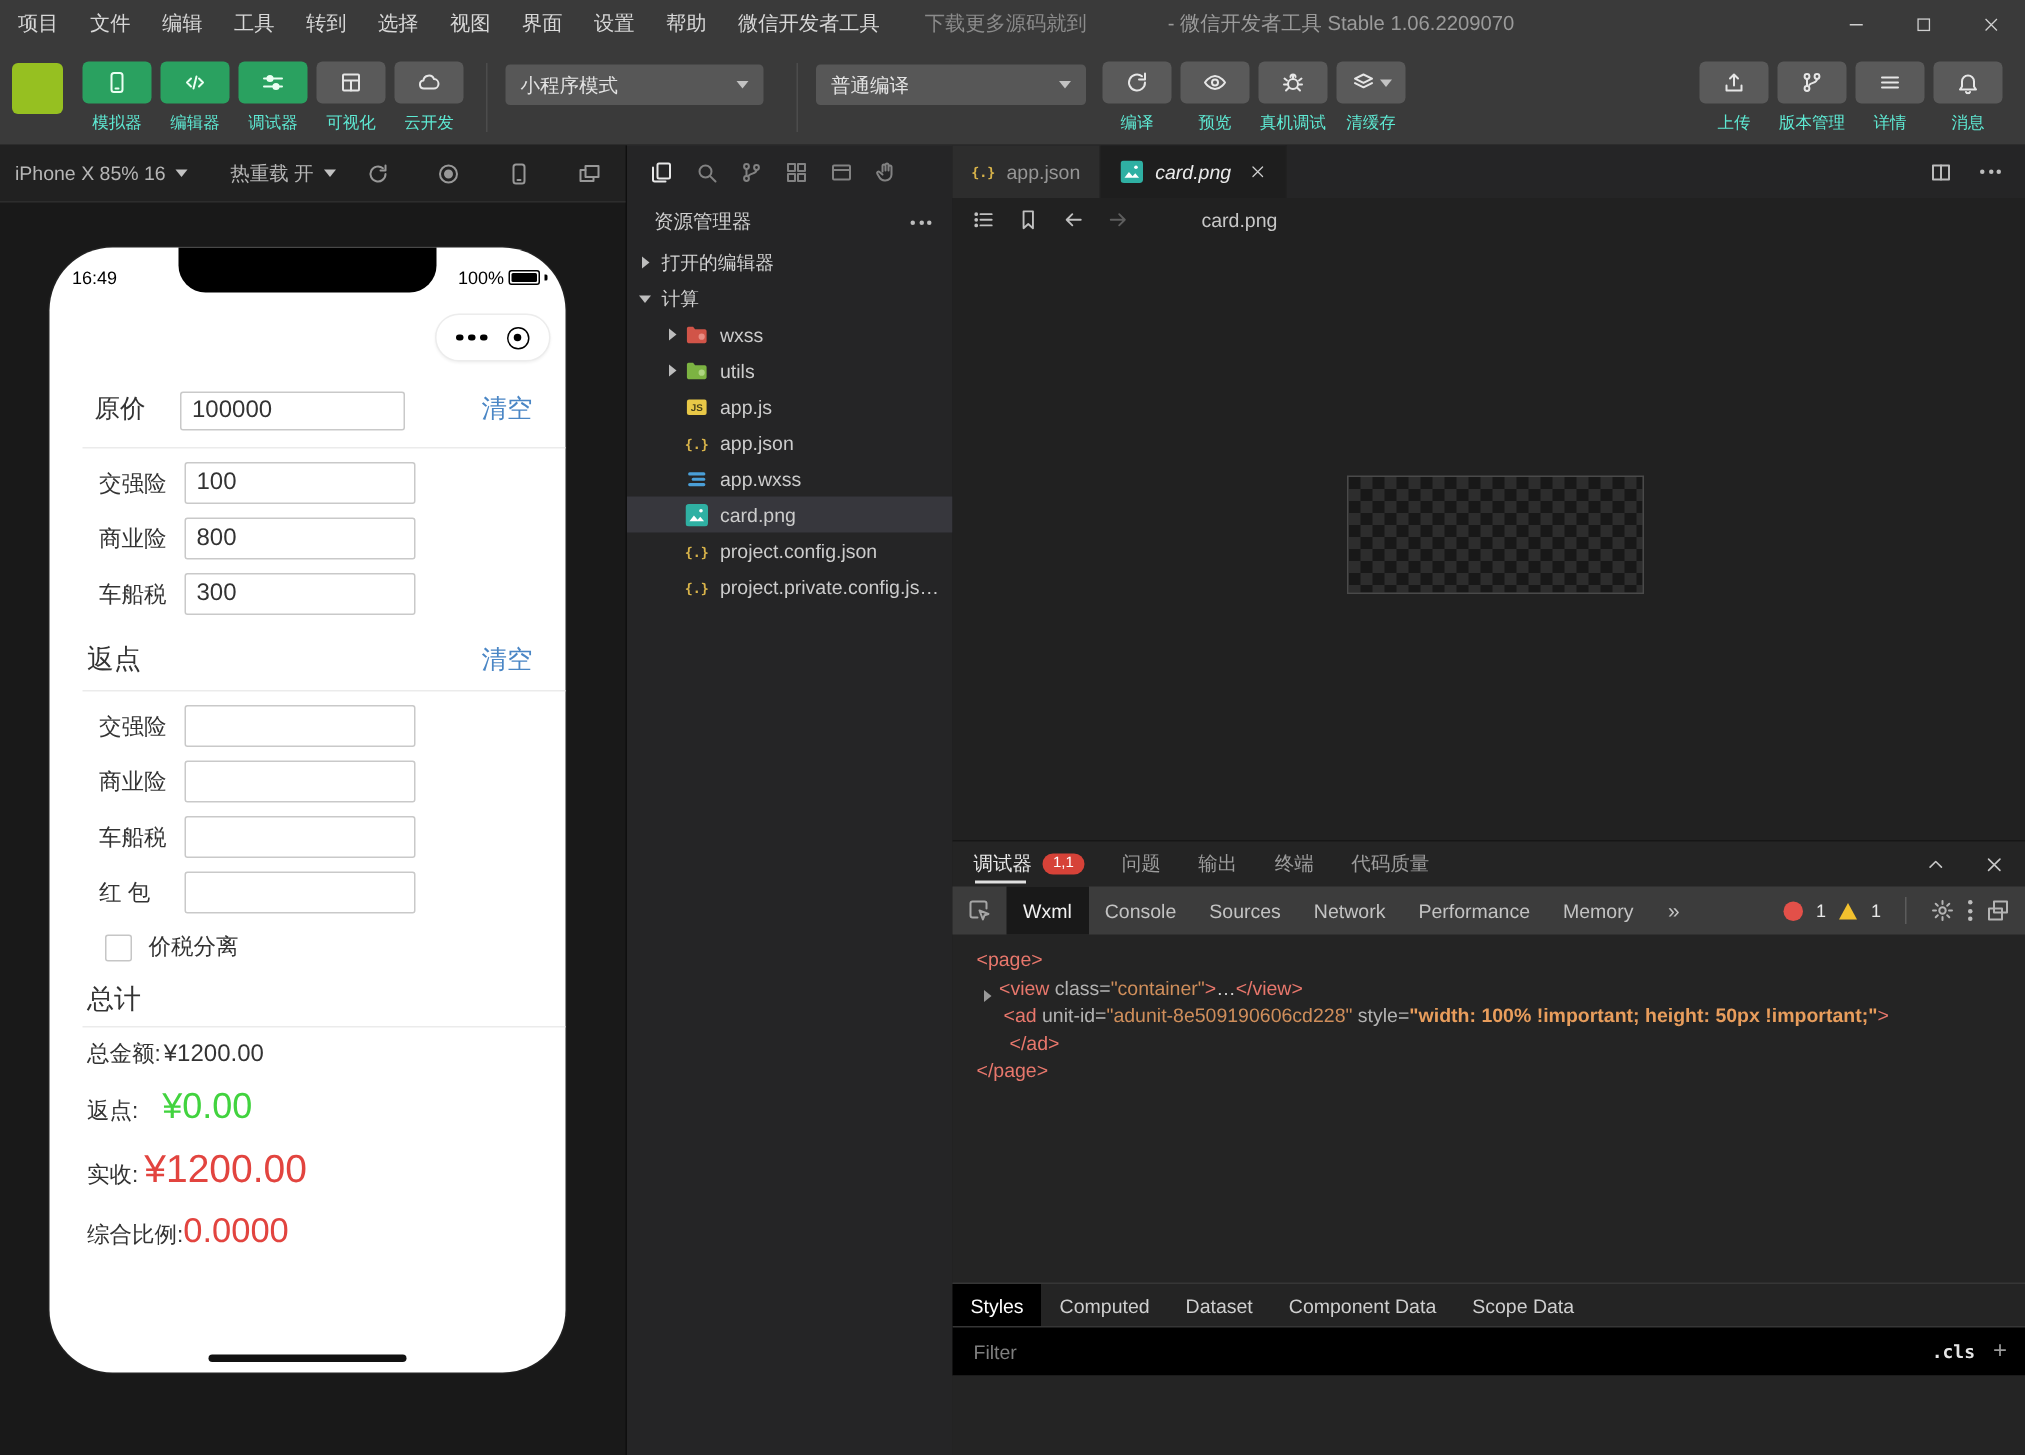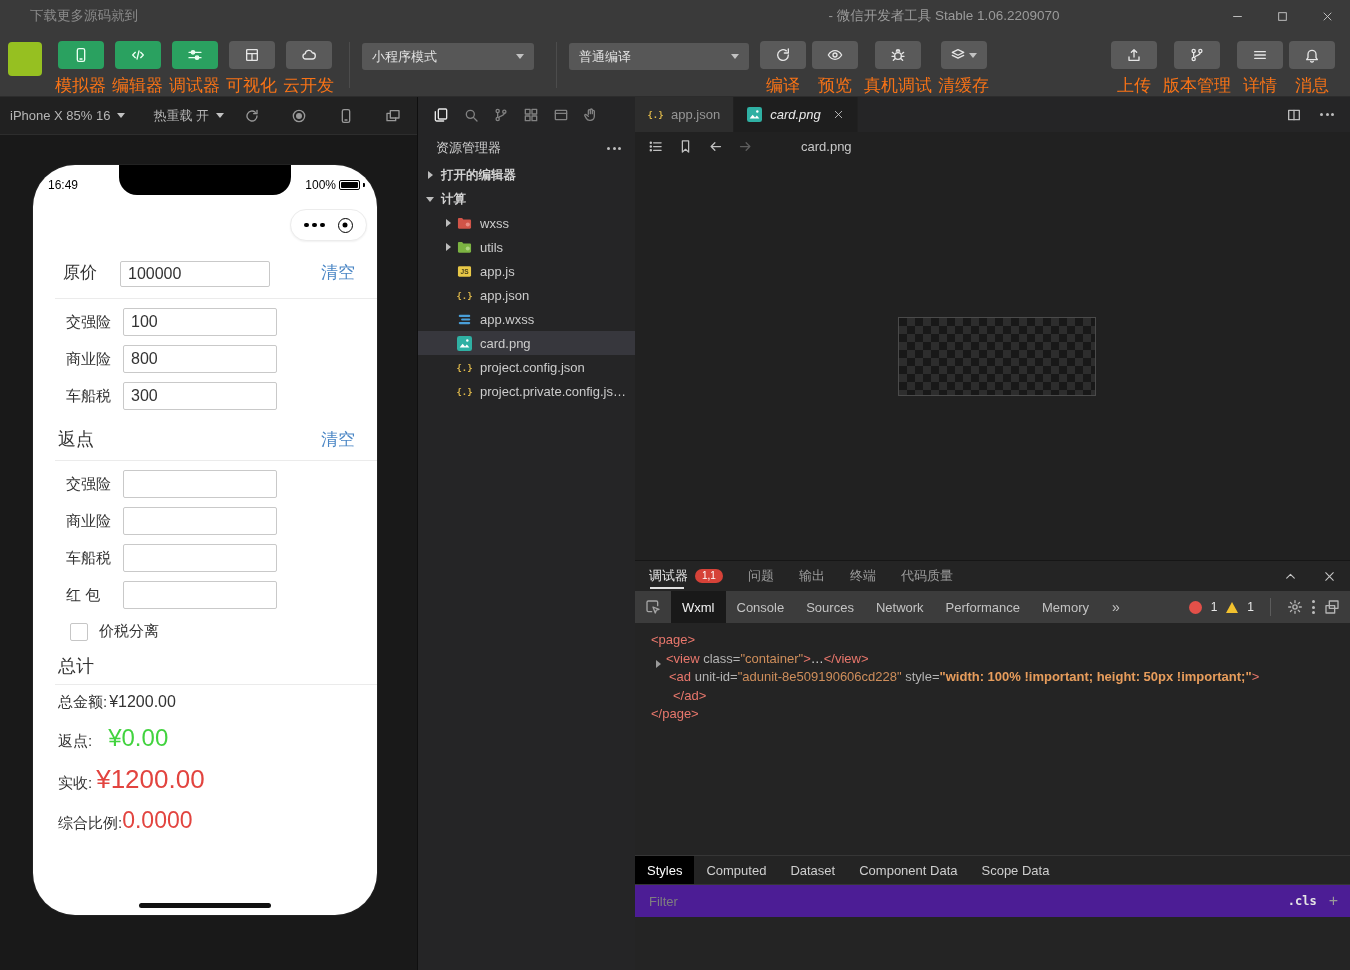--- a/index.html
+++ b/index.html
@@ -6,34 +6,34 @@
   body { margin:0; background:#2b2b2b; font-family:"Liberation Sans","DejaVu Sans",sans-serif; -webkit-font-smoothing:antialiased; }
   .window { width:1350px; height:970px; position:relative; background:#1f1f1f; overflow:hidden; }
 
   svg { display:block; }
   .ic svg { width:16px; height:16px; stroke:currentColor; fill:none; stroke-width:2; stroke-linecap:round; stroke-linejoin:round; }
 
   
   .titlebar { height:32px; background:#3a3a3a; display:flex; align-items:center; color:#d8d8d8; font-size:13.5px; position:relative; }
   .menus { display:flex; gap:21px; padding-left:12px; }
   .promo { color:#8b8b8b; margin-left:30px; }
-  .win-title { position:absolute; left:944px; transform:translateX(-50%); color:#9b9b9b; white-space:nowrap; }
+  .win-title { position:absolute; left:894px; transform:translateX(-50%); color:#9b9b9b; white-space:nowrap; }
   .win-controls { margin-left:auto; display:flex; }
   .wc { width:45px; height:32px; display:flex; align-items:center; justify-content:center; color:#d0d0d0; }
   .wc svg { width:13px; height:13px; stroke:currentColor; fill:none; stroke-width:1.6; }
 
   
   .toolbar { height:65px; background:#3a3a3a; border-bottom:1px solid #2c2c2c; display:flex; align-items:flex-start; padding:9px 12px 0 8px; }
   .avatar { width:34px; height:34px; background:#96c021; border-radius:4px; margin:1px 10px 0 0; flex:none; }
   .tool-item { display:flex; flex-direction:column; align-items:center; margin:0 3px; flex:none; }
   .tool-btn { width:46px; height:28px; border-radius:4px; display:flex; align-items:center; justify-content:center; color:#eafff2; }
   .tool-btn.green { background:#2aa160; }
   .tool-btn.gray { background:#5a5a5a; color:#e6e6e6; }
   .tool-btn svg { width:16px; height:16px; }
-  .tool-label { font-size:17px; color:#f97316; margin-top:5px; white-space:nowrap; }
+  .tool-label { font-size:11px; color:#5eead4; margin-top:5px; white-space:nowrap; }
   .vsep { width:1px; height:46px; background:#4c4c4c; margin:1px 12px 0; flex:none; }
   .select { height:27px; background:#575757; border-radius:3px; color:#e2e2e2; font-size:13px; display:flex; align-items:center; padding:0 10px; margin-top:2px; flex:none; }
   .caret { width:0; height:0; border-left:4px solid transparent; border-right:4px solid transparent; border-top:5px solid #c2c2c2; }
   .select .caret { margin-left:auto; }
   #mode-select { width:172px; margin-right:10px; }
   #compile-select { width:180px; margin-right:8px; }
   .right-tools { margin-left:auto; display:flex; }
 
   
   .main { display:flex; height:873px; }
@@ -91,21 +91,21 @@
   .dots3 { display:flex; gap:2.5px; margin-left:auto; color:#bdbdbd; }
   .dots3 i { width:3px; height:3px; border-radius:50%; background:currentColor; }
   .vdots { display:flex; flex-direction:column; gap:2.5px; color:#bdbdbd; }
   .vdots i { width:3px; height:3px; border-radius:50%; background:currentColor; }
   .titem { height:24px; display:flex; align-items:center; padding-left:5px; }
   .titem.sel { background:#37373d; }
   .titem .slot { width:14px; display:flex; justify-content:center; flex:none; }
   .titem.file { padding-left:23px; }
   .tri-r { width:0; height:0; border-top:4px solid transparent; border-bottom:4px solid transparent; border-left:5px solid #bdbdbd; }
   .tri-d { width:0; height:0; border-left:4px solid transparent; border-right:4px solid transparent; border-top:5px solid #bdbdbd; }
-  .sec-label { margin-left:4px; color:#d2d2d2; font-weight:bold; font-size:12.5px; }
+  .sec-label { margin-left:4px; color:#d2d2d2; font-weight:normal; font-size:12.5px; }
   .fi { width:15px; height:15px; margin:0 8px 0 2px; flex:none; }
   .fi svg { width:15px; height:15px; }
   .fname { white-space:nowrap; overflow:hidden; }
 
   
   .editor { flex:1; display:flex; flex-direction:column; background:#212121; min-width:0; }
   .tabbar { height:35px; background:#252526; display:flex; align-items:stretch; flex:none; }
   .tab { display:flex; align-items:center; gap:8px; padding:0 13px; font-size:13px; background:#2d2d2d; color:#969696; border-right:1px solid #212121; }
   .tab.active { background:#1e1e1e; color:#eaeaea; font-style:italic; }
   .tab .fi { margin:0; }
@@ -147,33 +147,46 @@
   .c-tag { color:#e8776c; }
   .c-attr { color:#b3b3b3; }
   .c-val { color:#cf8e5b; }
   .c-valb { color:#e89d5c; font-weight:bold; }
   .c-plain { color:#d4d4d4; }
   .c-arrow { width:0; height:0; border-top:4px solid transparent; border-bottom:4px solid transparent; border-left:5px solid #9a9a9a; margin-right:5px; flex:none; }
 
   .styles-bar { height:29px; display:flex; align-items:center; background:#242424; border-top:1px solid #363636; flex:none; }
   .st-tab { padding:4px 12px; height:29px; display:flex; align-items:center; font-size:13px; color:#cfcfcf; }
   .st-tab.active { background:#000; color:#fff; }
-  .filter-row { height:30px; background:#4c1d95; display:flex; align-items:center; padding:16px 12px; border-top:1px solid #363636; flex:none; }
+  .filter-row { height:30px; background:#000000; display:flex; align-items:center; padding:16px 12px; border-top:1px solid #363636; flex:none; }
   .filter-input { background:transparent; border:none; outline:none; color:#ddd; font-size:13px; flex:1; font-family:inherit; }
   .filter-input::placeholder { color:#7f7f7f; }
   .cls-btn { color:#e5e5e5; font-size:12px; font-weight:bold; font-family:"DejaVu Sans Mono",monospace; margin:0 12px 0 8px; }
   .plus { color:#9a9a9a; font-size:16px; line-height:1; }
   .dbg-rest { flex:1; background:#242424; }
 </style>
 </head>
 <body>
 
 <div class="window">
 
   <div class="titlebar">
+    <div class="menus" id="menus">
+        <span class="menu-item">项目</span>
+        <span class="menu-item">文件</span>
+        <span class="menu-item">编辑</span>
+        <span class="menu-item">工具</span>
+        <span class="menu-item">转到</span>
+        <span class="menu-item">选择</span>
+        <span class="menu-item">视图</span>
+        <span class="menu-item">界面</span>
+        <span class="menu-item">设置</span>
+        <span class="menu-item">帮助</span>
+        <span class="menu-item">微信开发者工具</span>
+      </div>
     <span class="promo">下载更多源码就到</span>
     <span class="win-title">- 微信开发者工具 Stable 1.06.2209070</span>
     <div class="win-controls">
       <span class="wc">
           <svg viewBox="0 0 24 24">
             <path d="M4 12h16"></path>
           </svg>
         </span>
       <span class="wc">
           <svg viewBox="0 0 24 24">

